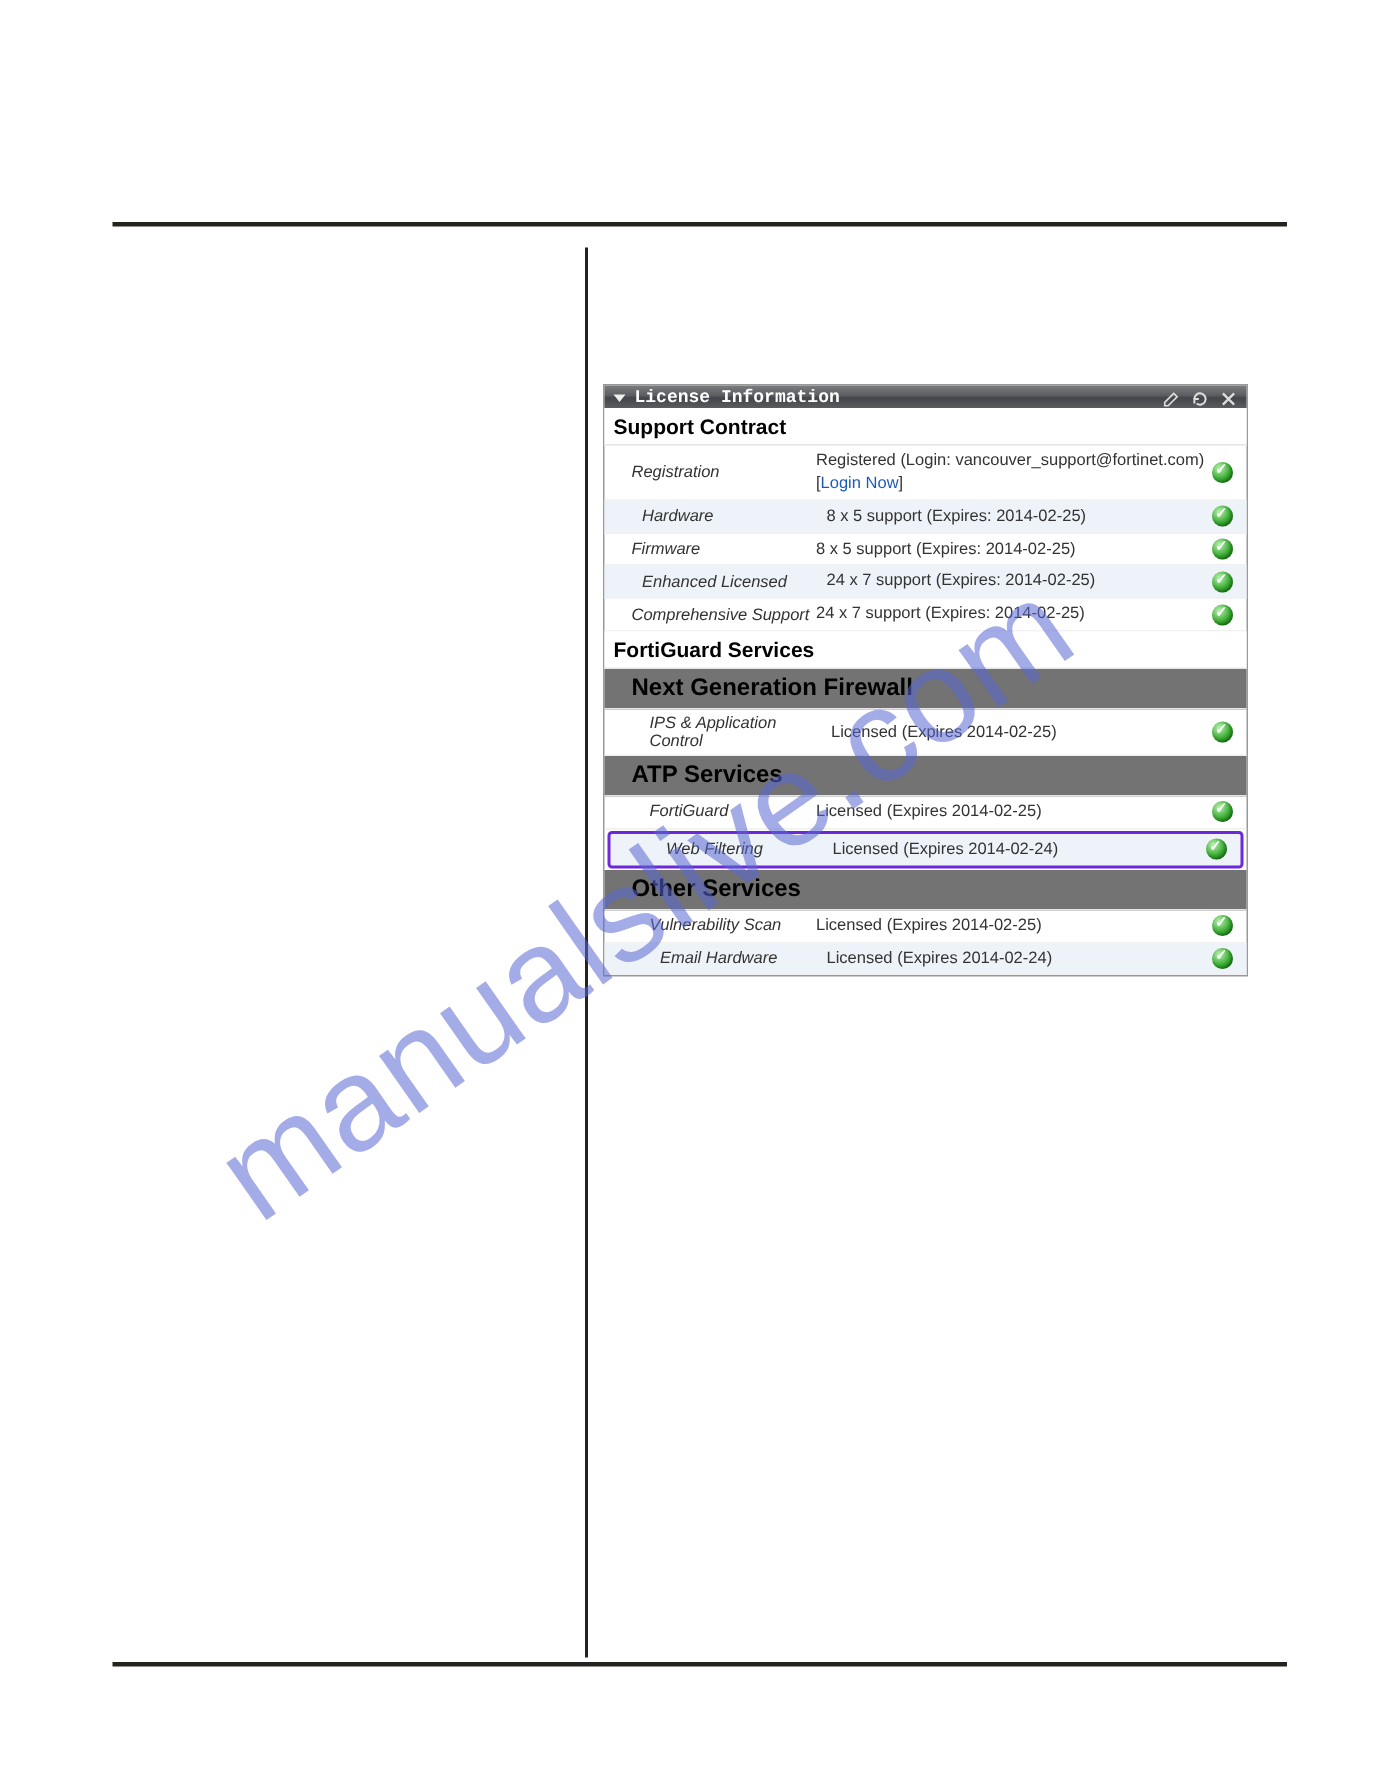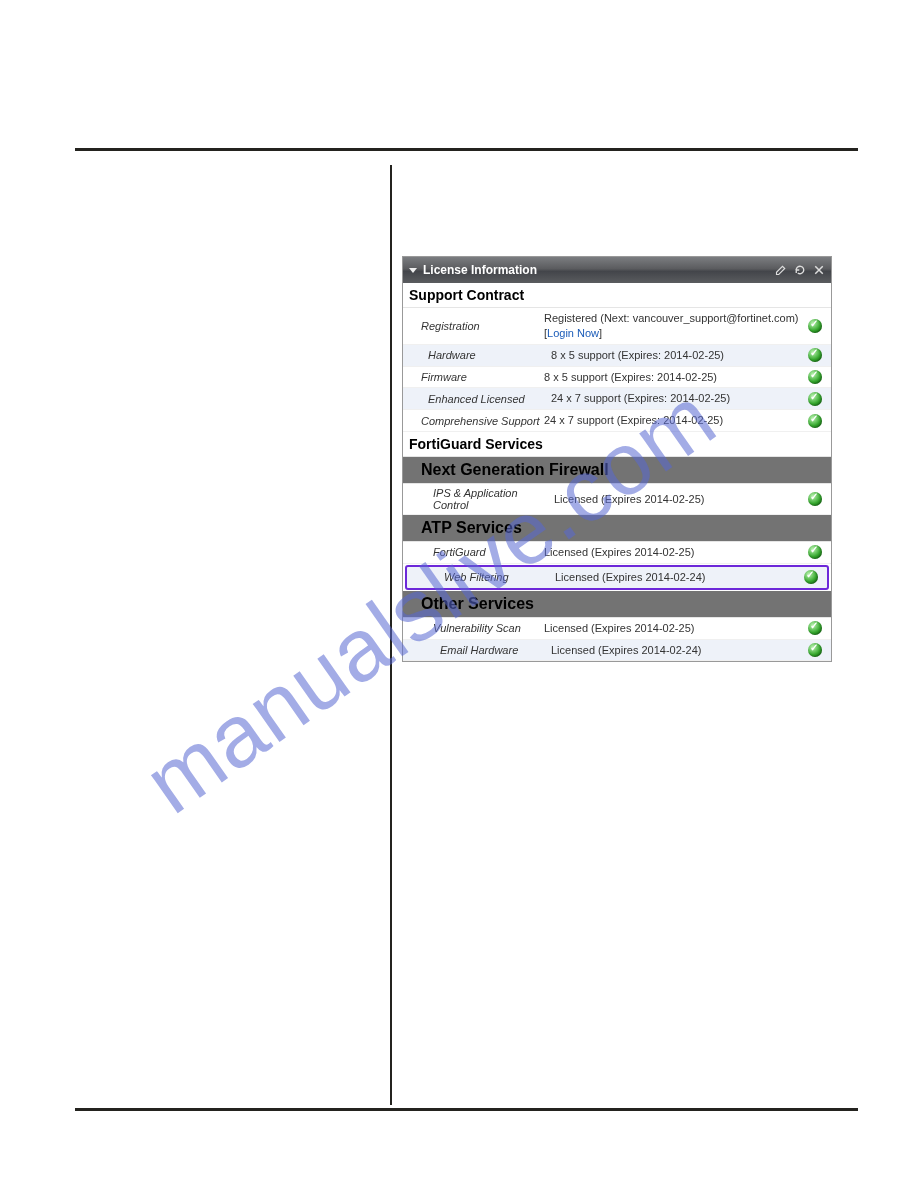--- a/index.html
+++ b/index.html
@@ -53,28 +53,29 @@
     position: absolute;
     top: 256px;
     left: 402px;
     width: 430px;
     border: 1px solid #999;
     background: #fff;
     font-size: 11px;
     z-index: 2;
   }
   .widget-header {
-    height: 26px;
+    height: 15px;
     background: linear-gradient(to bottom, #7b7d80 0%, #5b5c5f 45%, #43454a 55%, #5a5c5f 100%);
     color: #fff;
     font-weight: bold;
     display: flex;
-    align-items: center;
+    align-items: flex-end;
     padding: 0 6px;
     font-size: 12px;
+    font-family: Liberation Mono, monospace;
   }
   .widget-header .title-wrap { display: flex; align-items: center; gap: 6px; flex: 1;}
   .widget-header .tri {
     width: 0; height: 0;
     border-left: 4px solid transparent;
     border-right: 4px solid transparent;
     border-top: 5px solid #eee;
   }
   .widget-header .icons { display: flex; gap: 6px; align-items: center;}
   .hicon { width: 13px; height: 13px; display:inline-flex; align-items:center; justify-content:center; cursor:pointer;}
@@ -159,21 +160,21 @@
           </svg>
       </span>
     </div>
   </div>
 
   <div class="section">Support Contract</div>
 
   <div class="row">
     <div class="label">Registration</div>
     <div class="value">
-      <span>Registered (Next: vancouver_support@fortinet.com)</span><br>
+      <span>Registered (Login: vancouver_support@fortinet.com)</span><br>
       [<a href="#">Login Now</a>]
     </div>
     <div class="status">
         <span class="ok-dot"></span>
       </div>
   </div>
 
   <div class="row alt">
     <div class="label">Hardware</div>
     <div class="value">8 x 5 support (Expires: 2014-02-25)</div>

